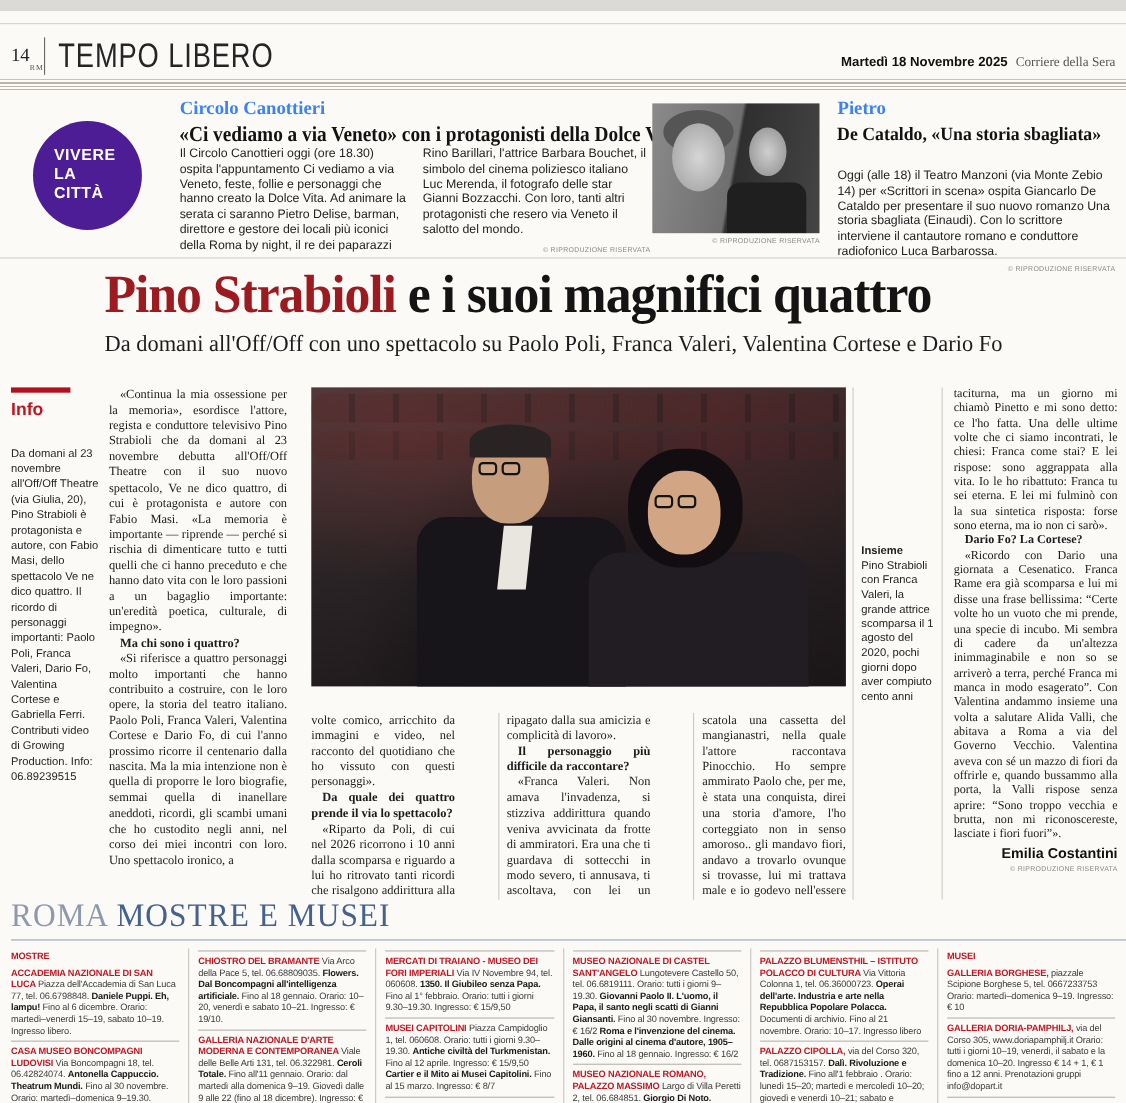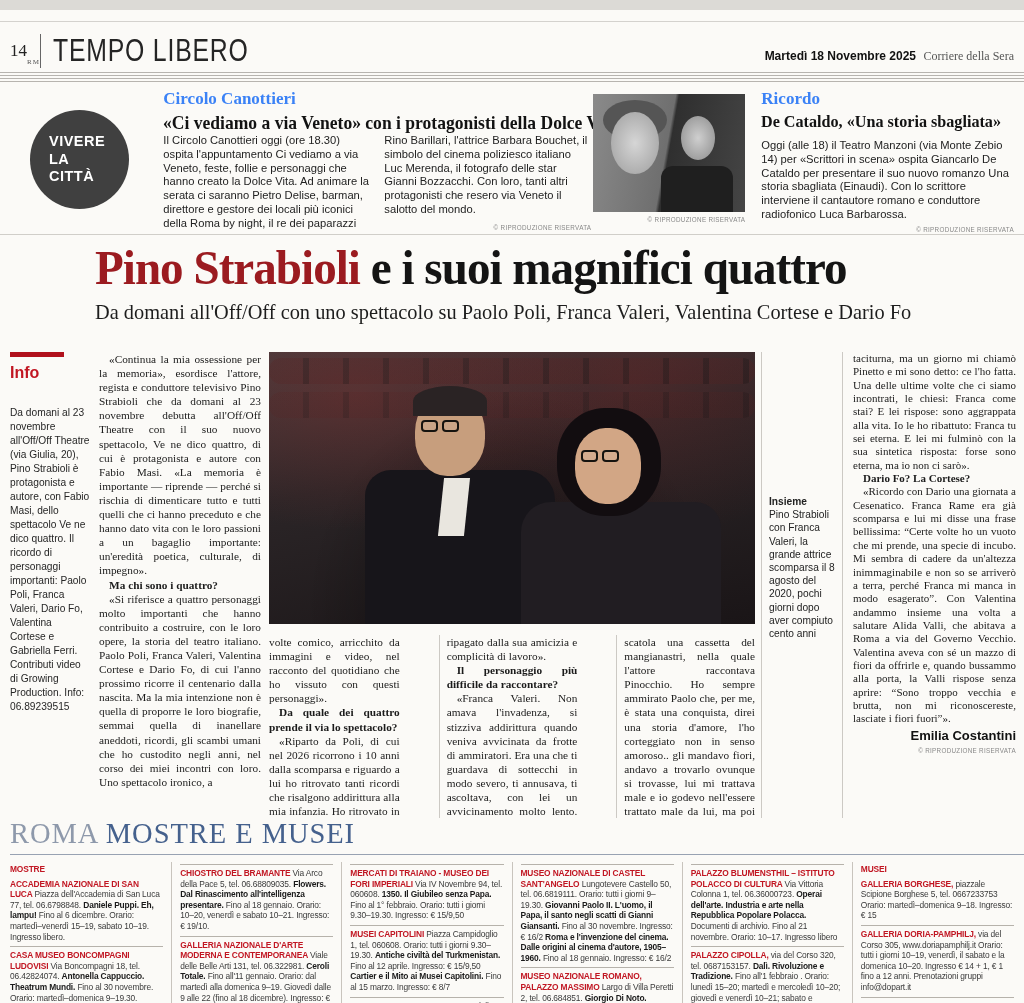--- a/index.html
+++ b/index.html
@@ -25,40 +25,40 @@
   .mast-right { margin-left:auto; font-size:12px; padding-bottom:4px; white-space:nowrap; }
   .mast-date { font-weight:bold; color:#111; }
   .mast-title { font-family:"Liberation Serif",serif; color:#555; margin-left:4px; }
   .multi-rule { position:absolute; top:72px; left:0; right:0; height:11px;
     background:repeating-linear-gradient(to bottom,#b7b4af 0 1px, transparent 1px 3px); }
 
   
   .top-strip { position:absolute; top:90px; left:10px; right:10px; height:144px; display:flex; }
   .badge-wrap { width:162px; position:relative; }
   .badge { position:absolute; left:20px; top:20px; width:99px; height:99px; border-radius:50%;
-    background:#404040; color:#fff; display:flex; flex-direction:column; justify-content:center;
+    background:#4c1d95; color:#fff; display:flex; flex-direction:column; justify-content:center;
     padding-left:19px; font-weight:bold; font-size:14.5px; line-height:1.22; letter-spacing:.5px; }
   .canottieri { width:428px; }
   .kicker { font-family:"Liberation Serif",serif; font-weight:bold; color:#3b82f6; font-size:17px; line-height:1.1; }
   .strip-headline { font-family:"Liberation Serif",serif; font-weight:bold; color:#121212; font-size:19.5px;
     white-space:nowrap; transform:scaleX(.9); transform-origin:left top; margin-top:3px; }
   .strip-cols { display:flex; gap:14px; margin-top:0;justify-content:center; }
   .strip-col { flex:1; font-size:11.2px; line-height:13.9px; color:#222; }
   .copyright { font-size:6.3px; color:#888; letter-spacing:.3px; text-align:right; margin-top:4px; }
   .bw-wrap { width:160px; padding:4px 6px 0 2px; }
   .bw-photo { position:relative; width:152px; height:118px; overflow:hidden;
     background:linear-gradient(100deg,#8a8a8a 0%,#6f6f6f 48%,#2f2f2f 50%,#454545 100%); }
   .bw-face { position:absolute; border-radius:50%; }
   .bw-face.left { left:18px; top:18px; width:48px; height:62px; background:radial-gradient(#d6d6d6,#9d9d9d); }
   .bw-hair.left { position:absolute; left:10px; top:6px; width:64px; height:40px; border-radius:50%; background:#555; }
   .bw-face.right { right:30px; top:22px; width:34px; height:44px; background:radial-gradient(#cfcfcf,#8b8b8b); }
   .bw-body.right { position:absolute; right:12px; bottom:0; width:72px; height:46px; border-radius:12px 12px 0 0; background:#1f1f1f; }
   .manzoni { flex:1; padding-left:10px; }
   .manzoni .strip-headline { font-size:17px; transform:scaleX(.95); }
-  .manzoni-body { font-size:11.2px; line-height:13.9px; color:#222; margin-top:7px; }
+  .manzoni-body { font-size:11.2px; line-height:13.9px; color:#222; margin-top:22px; }
   .strip-divider { position:absolute; top:234px; left:0; right:0; height:1px; background:#d0cec9; }
 
   
   .headline-block { position:absolute; top:242px; left:95px; right:12px; }
   .headline { font-family:"Liberation Serif",serif; font-weight:bold; font-size:49px; letter-spacing:-1px;
     white-space:nowrap; transform:scaleX(.96); transform-origin:left top; line-height:1.05; }
   .headline .red { color:#9b1b20; }
   .headline .black { color:#141414; }
   .subhead { font-family:"Liberation Serif",serif; font-size:21px; color:#1d1d1d; margin-top:7px;
     white-space:nowrap; transform:scaleX(.97); transform-origin:left top; }
@@ -66,21 +66,21 @@
   
   .article { position:absolute; top:352px; left:10px; width:1006px; height:466px; display:flex; overflow:hidden; }
   .info-col { width:80px; margin-right:9px; }
   .info-bar { width:54px; height:5px; background:#b1111c; margin-bottom:7px; }
   .info-title { color:#c11622; font-weight:bold; font-size:16px; margin-bottom:24px; }
   .info-body { font-size:10.2px; line-height:14px; color:#262626; }
   .acol { font-family:"Liberation Serif",serif; font-size:11.3px; line-height:14.1px; text-align:justify; color:#1b1b1b; }
   .acol p { margin:0; }
   .acol p.indent { text-indent:10px; }
   .acol .q { font-weight:bold; text-indent:10px; }
-  .col1 { width:162px; margin-right:8px; }
+  .col1 { width:162px; margin-right:22px; }
   .middle { width:486px; }
   .photo { position:relative; width:486px; height:272px; overflow:hidden;
     background:linear-gradient(168deg,#413a3c 0%,#2b2527 40%,#1a1517 100%); }
   .photo .glow { position:absolute; inset:0;
     background:radial-gradient(ellipse at 18% 16%, rgba(150,50,48,.35), transparent 42%),
                radial-gradient(ellipse at 75% 12%, rgba(130,40,40,.3), transparent 45%),
                radial-gradient(ellipse at 50% 95%, rgba(0,0,0,.55), transparent 60%); }
   .seatrow { position:absolute; left:0; right:0; height:26px; opacity:.5;
     background:repeating-linear-gradient(to right, rgba(90,30,30,.45) 0 34px, rgba(20,10,10,.5) 34px 40px); border-radius:12px; }
   .figure { position:absolute; }
@@ -89,21 +89,21 @@
   .glasses span { width:17px; height:12px; border:2.5px solid #15130f; border-radius:4px; background:rgba(230,225,215,.12); }
   .man-body { position:absolute; left:96px; top:118px; width:190px; height:160px; background:#17151a; border-radius:26px 30px 0 0; }
   .man-shirt { position:absolute; left:172px; top:126px; width:26px; height:58px; background:#e9e6df; transform:skewX(-6deg); }
   .man-head { left:146px; top:42px; width:70px; height:82px; background:#c79e7d; }
   .man-hair { position:absolute; left:144px; top:34px; width:74px; height:30px; border-radius:50% 50% 0 0; background:#2a2324; }
   .man-glasses { left:152px; top:68px; }
   .woman-body { position:absolute; left:252px; top:150px; width:200px; height:130px; background:#211d22; border-radius:30px 26px 0 0; }
   .woman-hair { position:absolute; left:288px; top:56px; width:104px; height:108px; border-radius:46%; background:#120d10; }
   .woman-head { left:306px; top:76px; width:66px; height:76px; background:#d2a685; }
   .woman-glasses { left:312px; top:98px; }
-  .mid-cols { display:flex; margin-top:11px; height:183px; overflow:hidden;gap:32px; }
+  .mid-cols { display:flex; margin-top:24px; height:183px; overflow:hidden;gap:32px; }
   .mid-col { flex:1; padding:0 7px; }
   .mid-col:first-child { padding-left:0; }
   .mid-col:last-child { padding-right:0; }
   .mid-col + .mid-col { border-left:1px solid #ccc9c4; }
   .caption-col { width:82px; margin:0 6px; padding:143px 4px 0 7px;
     border-left:1px solid #ccc9c4; border-right:1px solid #ccc9c4;
     font-size:10.2px; line-height:13.2px; color:#222; }
   .caption-label { font-weight:bold; }
   .col5 { flex:1; padding-left:4px; font-size:11px; line-height:13.35px; }
   .byline { font-weight:bold; font-family:"Liberation Sans",sans-serif; font-size:13px; text-align:right; margin-top:3px; color:#111; }
@@ -176,21 +176,21 @@
       <div class="bw-photo">
         <div class="bw-hair left"></div>
         <div class="bw-face left"></div>
         <div class="bw-face right"></div>
         <div class="bw-body right"></div>
       </div>
       <div class="copyright">© RIPRODUZIONE RISERVATA</div>
     </div>
 
     <article class="manzoni">
-      <div class="kicker">Ricordo</div>
+      <div class="kicker">Pietro</div>
       <div class="strip-headline">De Cataldo, «Una storia sbagliata»</div>
       <div class="manzoni-body">Oggi (alle 18) il Teatro Manzoni (via Monte Zebio 14) per «Scrittori in scena» ospita Giancarlo De Cataldo per presentare il suo nuovo romanzo Una storia sbagliata (Einaudi). Con lo scrittore interviene il cantautore romano e conduttore radiofonico Luca Barbarossa.</div>
       <div class="copyright">© RIPRODUZIONE RISERVATA</div>
     </article>
   </section>
   <div class="strip-divider"></div>
 
   <div class="headline-block">
     <h1 class="headline"><span class="red">Pino Strabioli</span><span class="black"> e i suoi magnifici quattro</span></h1>
     <div class="subhead">Da domani all'Off/Off con uno spettacolo su Paolo Poli, Franca Valeri, Valentina Cortese e Dario Fo</div>
@@ -242,21 +242,21 @@
           <p class="indent">«Franca Valeri. Non amava l'invadenza, si stizziva addirittura quando veniva avvicinata da frotte di ammiratori. Era una che ti guardava di sottecchi in modo severo, ti annusava, ti ascoltava, con lei un avvicinamento molto lento. Era</p>
         </div>
         <div class="acol mid-col">
           <p>scatola una cassetta del mangianastri, nella quale l'attore raccontava Pinocchio. Ho sempre ammirato Paolo che, per me, è stata una conquista, direi una storia d'amore, l'ho corteggiato non in senso amoroso.. gli mandavo fiori, andavo a trovarlo ovunque si trovasse, lui mi trattava male e io godevo nell'essere trattato male da lui, ma poi sono stato</p>
         </div>
       </div>
     </div>
 
     <div class="caption-col">
       <span class="caption-label">Insieme</span><br>
-      <span>Pino Strabioli con Franca Valeri, la grande attrice scomparsa il 8 agosto del 2020, pochi giorni dopo aver compiuto cento anni</span>
+      <span>Pino Strabioli con Franca Valeri, la grande attrice scomparsa il 1 agosto del 2020, pochi giorni dopo aver compiuto cento anni</span>
     </div>
 
     <div class="acol col5">
       <p>taciturna, ma un giorno mi chiamò Pinetto e mi sono detto: ce l'ho fatta. Una delle ultime volte che ci siamo incontrati, le chiesi: Franca come stai? E lei rispose: sono aggrappata alla vita. Io le ho ribattuto: Franca tu sei eterna. E lei mi fulminò con la sua sintetica risposta: forse sono eterna, ma io non ci sarò».</p>
       <p class="q">Dario Fo? La Cortese?</p>
       <p class="indent">«Ricordo con Dario una giornata a Cesenatico. Franca Rame era già scomparsa e lui mi disse una frase bellissima: “Certe volte ho un vuoto che mi prende, una specie di incubo. Mi sembra di cadere da un'altezza inimmaginabile e non so se arriverò a terra, perché Franca mi manca in modo esagerato”. Con Valentina andammo insieme una volta a salutare Alida Valli, che abitava a Roma a via del Governo Vecchio. Valentina aveva con sé un mazzo di fiori da offrirle e, quando bussammo alla porta, la Valli rispose senza aprire: “Sono troppo vecchia e brutta, non mi riconoscereste, lasciate i fiori fuori”».</p>
       <div class="byline">Emilia Costantini</div>
       <div class="a-copy">© RIPRODUZIONE RISERVATA</div>
     </div>
   </section>
@@ -264,37 +264,37 @@
   <div class="musei-header">
     <div class="musei-title"><span class="light">ROMA </span><span class="bold">MOSTRE E MUSEI</span></div>
   </div>
   <section class="listings">
       <div class="listing-col">
         <div class="listing-section">MOSTRE</div>
         <div class="entry"><span class="run-venue">ACCADEMIA NAZIONALE DI SAN LUCA </span><span class="run-plain">Piazza dell'Accademia di San Luca 77, tel. 06.6798848. </span><span class="run-show">Daniele Puppi. Eh, lampu! </span><span class="run-plain">Fino al 6 dicembre. Orario: martedì–venerdì 15–19, sabato 10–19. Ingresso libero.</span></div>
         <div class="entry"><span class="run-venue">CASA MUSEO BONCOMPAGNI LUDOVISI </span><span class="run-plain">Via Boncompagni 18, tel. 06.42824074. </span><span class="run-show">Antonella Cappuccio. Theatrum Mundi. </span><span class="run-plain">Fino al 30 novembre. Orario: martedì–domenica 9–19.30. Ingresso: € 6/2. Informazioni dms-rm.museoboncompagni@cultura.gov.it</span></div>
       </div>
       <div class="listing-col no-section">
-        <div class="entry"><span class="run-venue">CHIOSTRO DEL BRAMANTE </span><span class="run-plain">Via Arco della Pace 5, tel. 06.68809035. </span><span class="run-show">Flowers. Dal Rinascimento all'intelligenza presentare. </span><span class="run-plain">Fino al 18 gennaio. Orario: 10–20, venerdì e sabato 10–21. Ingresso: € 19/10.</span></div>
+        <div class="entry"><span class="run-venue">CHIOSTRO DEL BRAMANTE </span><span class="run-plain">Via Arco della Pace 5, tel. 06.68809035. </span><span class="run-show">Flowers. Dal Boncompagni all'intelligenza artificiale. </span><span class="run-plain">Fino al 18 gennaio. Orario: 10–20, venerdì e sabato 10–21. Ingresso: € 19/10.</span></div>
         <div class="entry"><span class="run-venue">GALLERIA NAZIONALE D'ARTE MODERNA E CONTEMPORANEA </span><span class="run-plain">Viale delle Belle Arti 131, tel. 06.322981. </span><span class="run-show">Ceroli Totale. </span><span class="run-plain">Fino all'11 gennaio. Orario: dal martedì alla domenica 9–19. Giovedì dalle 9 alle 22 (fino al 18 dicembre). Ingresso: € 17/2. Info su: gnamc.cultura.gov.it</span></div>
       </div>
       <div class="listing-col no-section">
         <div class="entry"><span class="run-venue">MERCATI DI TRAIANO - MUSEO DEI FORI IMPERIALI </span><span class="run-plain">Via IV Novembre 94, tel. 060608. </span><span class="run-show">1350. Il Giubileo senza Papa. </span><span class="run-plain">Fino al 1° febbraio. Orario: tutti i giorni 9.30–19.30. Ingresso: € 15/9,50</span></div>
         <div class="entry"><span class="run-venue">MUSEI CAPITOLINI </span><span class="run-plain">Piazza Campidoglio 1, tel. 060608. Orario: tutti i giorni 9.30–19.30. </span><span class="run-show">Antiche civiltà del Turkmenistan. </span><span class="run-plain">Fino al 12 aprile. Ingresso: € 15/9,50 </span><span class="run-show">Cartier e il Mito ai Musei Capitolini. </span><span class="run-plain">Fino al 15 marzo. Ingresso: € 8/7</span></div>
         <div class="entry"><span class="run-venue">MUSEO DEL GENIO </span><span class="run-plain">Lungotevere della Vittoria 31,</span></div>
       </div>
       <div class="listing-col no-section">
         <div class="entry"><span class="run-venue">MUSEO NAZIONALE DI CASTEL SANT'ANGELO </span><span class="run-plain">Lungotevere Castello 50, tel. 06.6819111. Orario: tutti i giorni 9–19.30. </span><span class="run-show">Giovanni Paolo II. L'uomo, il Papa, il santo negli scatti di Gianni Giansanti. </span><span class="run-plain">Fino al 30 novembre. Ingresso: € 16/2 </span><span class="run-show">Roma e l'invenzione del cinema. Dalle origini al cinema d'autore, 1905–1960. </span><span class="run-plain">Fino al 18 gennaio. Ingresso: € 16/2</span></div>
         <div class="entry"><span class="run-venue">MUSEO NAZIONALE ROMANO, PALAZZO MASSIMO </span><span class="run-plain">Largo di Villa Peretti 2, tel. 06.684851. </span><span class="run-show">Giorgio Di Noto. Hidden Collections. </span></div>
       </div>
       <div class="listing-col no-section">
         <div class="entry"><span class="run-venue">PALAZZO BLUMENSTHIL – ISTITUTO POLACCO DI CULTURA </span><span class="run-plain">Via Vittoria Colonna 1, tel. 06.36000723. </span><span class="run-show">Operai dell'arte. Industria e arte nella Repubblica Popolare Polacca. </span><span class="run-plain">Documenti di archivio. Fino al 21 novembre. Orario: 10–17. Ingresso libero</span></div>
         <div class="entry"><span class="run-venue">PALAZZO CIPOLLA, </span><span class="run-plain">via del Corso 320, tel. 0687153157. </span><span class="run-show">Dalì. Rivoluzione e Tradizione. </span><span class="run-plain">Fino all'1 febbraio . Orario: lunedì 15–20; martedì e mercoledì 10–20; giovedì e venerdì 10–21; sabato e domenica 9–21. Ingresso: € 18/10.</span></div>
       </div>
       <div class="listing-col">
         <div class="listing-section">MUSEI</div>
-        <div class="entry"><span class="run-venue">GALLERIA BORGHESE, </span><span class="run-plain">piazzale Scipione Borghese 5, tel. 0667233753 Orario: martedì–domenica 9–18. Ingresso: € 15</span></div>
+        <div class="entry"><span class="run-venue">GALLERIA BORGHESE, </span><span class="run-plain">piazzale Scipione Borghese 5, tel. 0667233753 Orario: martedì–domenica 9–19. Ingresso: € 10</span></div>
         <div class="entry"><span class="run-venue">GALLERIA DORIA-PAMPHILJ, </span><span class="run-plain">via del Corso 305, www.doriapamphilj.it Orario: tutti i giorni 10–19, venerdì, il sabato e la domenica 10–20. Ingresso € 14 + 1, € 1 fino a 12 anni. Prenotazioni gruppi info@dopart.it</span></div>
         <div class="entry"><span class="run-venue">MUSEO NAZIONALE ROMANO, TERME DI DIOCLEZIANO, </span></div>
       </div>
     </section>
 
 </div>
 
 </body></html>

